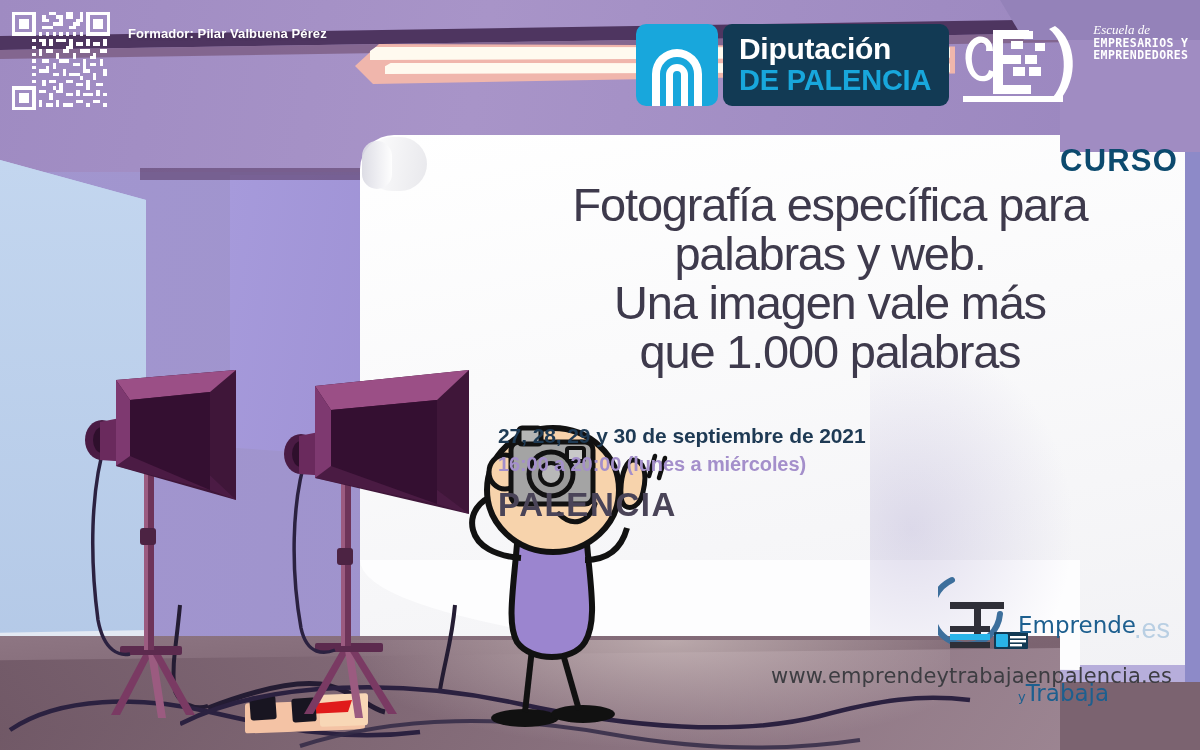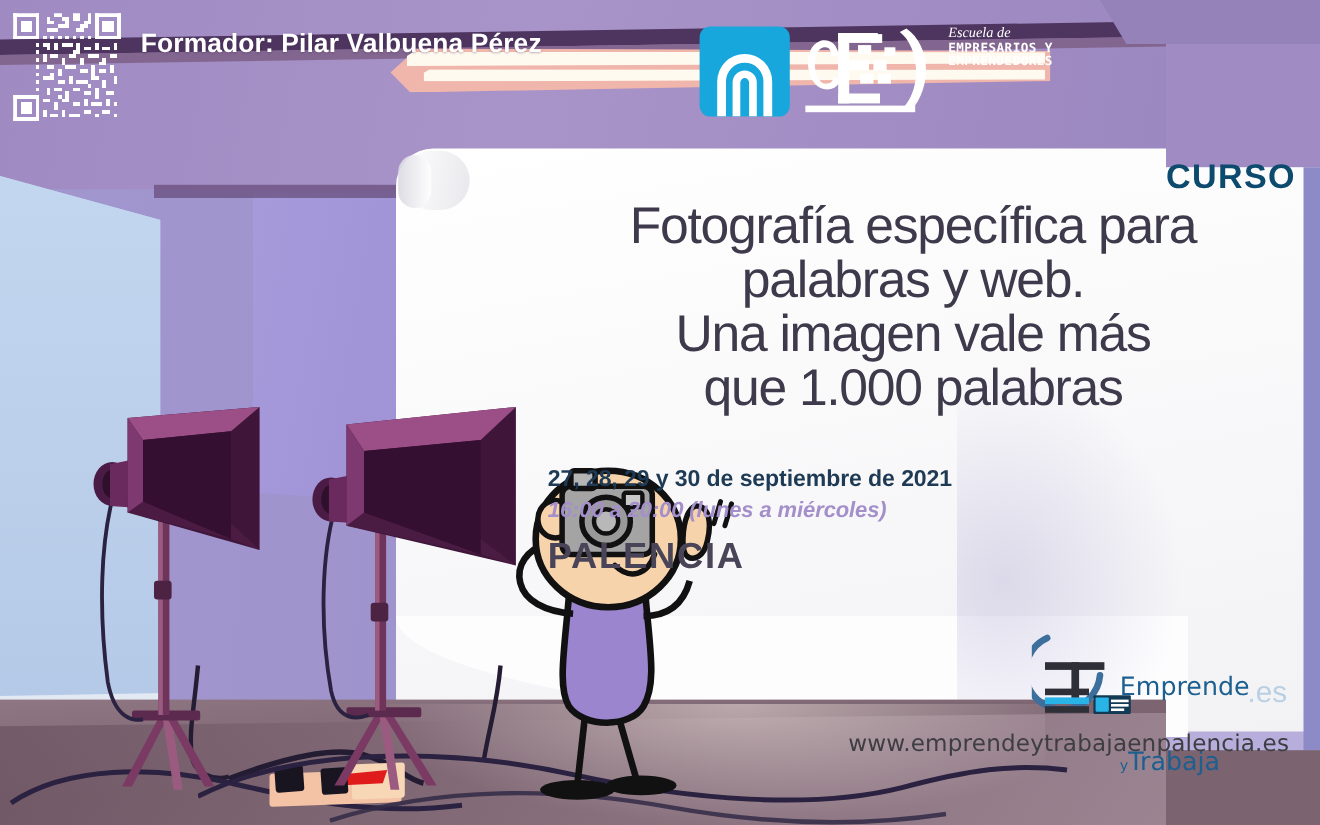--- a/index.html
+++ b/index.html
@@ -94,34 +94,34 @@
      display:flex;flex-direction:column;justify-content:center;margin-left:5px;}
   #dip-line1{color:#ffffff;font-size:30px;font-weight:bold;line-height:1.02;letter-spacing:-.3px;}
   #dip-line2{color:#18a7dc;font-size:29px;font-weight:bold;line-height:1.05;letter-spacing:-.2px;}
   #eee{margin-left:14px;height:84px;display:flex;}
   #eee-text{margin-left:8px;color:#ffffff;line-height:1.08;}
   #eee-l1{font-family:"Liberation Serif","DejaVu Serif",serif;font-style:italic;font-size:13px;}
   #eee-l2,#eee-l3{font-family:"DejaVu Sans Mono","Liberation Mono",monospace;
      font-size:11.5px;font-weight:bold;letter-spacing:.4px;}
 
   
-  #trainer{position:absolute;left:128px;top:26px;color:#ffffff;font-size:24px;
+  #trainer{position:absolute;left:128px;top:26px;color:#ffffff;font-size:13px;
      font-weight:bold;letter-spacing:.1px;text-shadow:0 1px 2px rgba(60,40,80,.35);}
 
   #curso{position:absolute;right:22px;top:143px;color:#0c4a6e;font-size:31px;
      font-weight:bold;letter-spacing:1.2px;}
 
   #title{position:absolute;right:20px;top:180px;width:700px;text-align:center;
      color:#3e3a4c;font-size:47px;font-weight:normal;line-height:1.045;
      letter-spacing:-1.2px;}
   #title .ln{display:block;white-space:nowrap;}
 
   #dates{position:absolute;right:22px;top:424px;width:680px;}
   #date-main{color:#1e3a54;font-size:21px;font-weight:bold;letter-spacing:-.1px;}
-  .time-line{color:#a48fcb;font-size:20px;font-weight:bold;margin-top:5px;letter-spacing:-.1px;font-style:italic;}
+  .time-line{color:#a48fcb;font-size:20px;font-weight:bold;margin-top:5px;letter-spacing:-.1px;}
   #city{color:#4a4458;font-size:33px;font-weight:bold;letter-spacing:1.6px;margin-top:10px;}
 
   
   #emprende{position:absolute;right:32px;top:566px;width:230px;height:88px;}
   #emp-text{position:absolute;left:80px;top:2px;line-height:.97;}
   .emp-l{display:block;color:#1d5f8f;font-size:23px;font-family:"DejaVu Sans","Liberation Sans",sans-serif;margin-top:46px;}
   #emp-l3{color:#3f3f46;font-size:22px;letter-spacing:-.2px;}
   .emp-pre{font-size:13px;color:#1d5f8f;}
   #emp-es{position:absolute;left:196px;top:48px;color:#b9cfe3;font-size:27px;}
 
@@ -383,20 +383,24 @@
 
   <div id="logos">
 
     <div id="dip-icon">
       <svg width="62" height="58" viewBox="0 0 62 58">
         <path d="M6 58 V26 A25 25 0 0 1 56 26 V58 H48 V26 A17 17 0 0 0 14 26 V58 Z" fill="#ffffff"></path>
         <path d="M20 58 V27 A11 11 0 0 1 42 27 V58 H35 V27 A4 4 0 0 0 27 27 V58 Z" fill="#ffffff"></path>
       </svg>
     </div>
 
+    <div id="dip-text">
+      <span id="dip-line1">Diputación</span>
+      <span id="dip-line2">DE PALENCIA</span>
+    </div>
 
     <div id="eee">
       <svg width="122" height="84" viewBox="0 0 122 84">
 
         <path d="M30 28 C30 17 22 12 14 14 C5 17 1 28 3 40 C5 52 13 60 23 58 C28 57 31 53 32 49
                  L26 47 C25 51 23 53 20 53 C14 54 10 47 9 39 C8 30 11 21 17 20 C22 19 24 23 23 28 Z" fill="#ffffff"></path>
 
         <rect x="30" y="7" width="36" height="9" fill="#ffffff"></rect>
         <rect x="30" y="7" width="10" height="64" fill="#ffffff"></rect>
         <rect x="30" y="32" width="28" height="9" fill="#ffffff"></rect>

